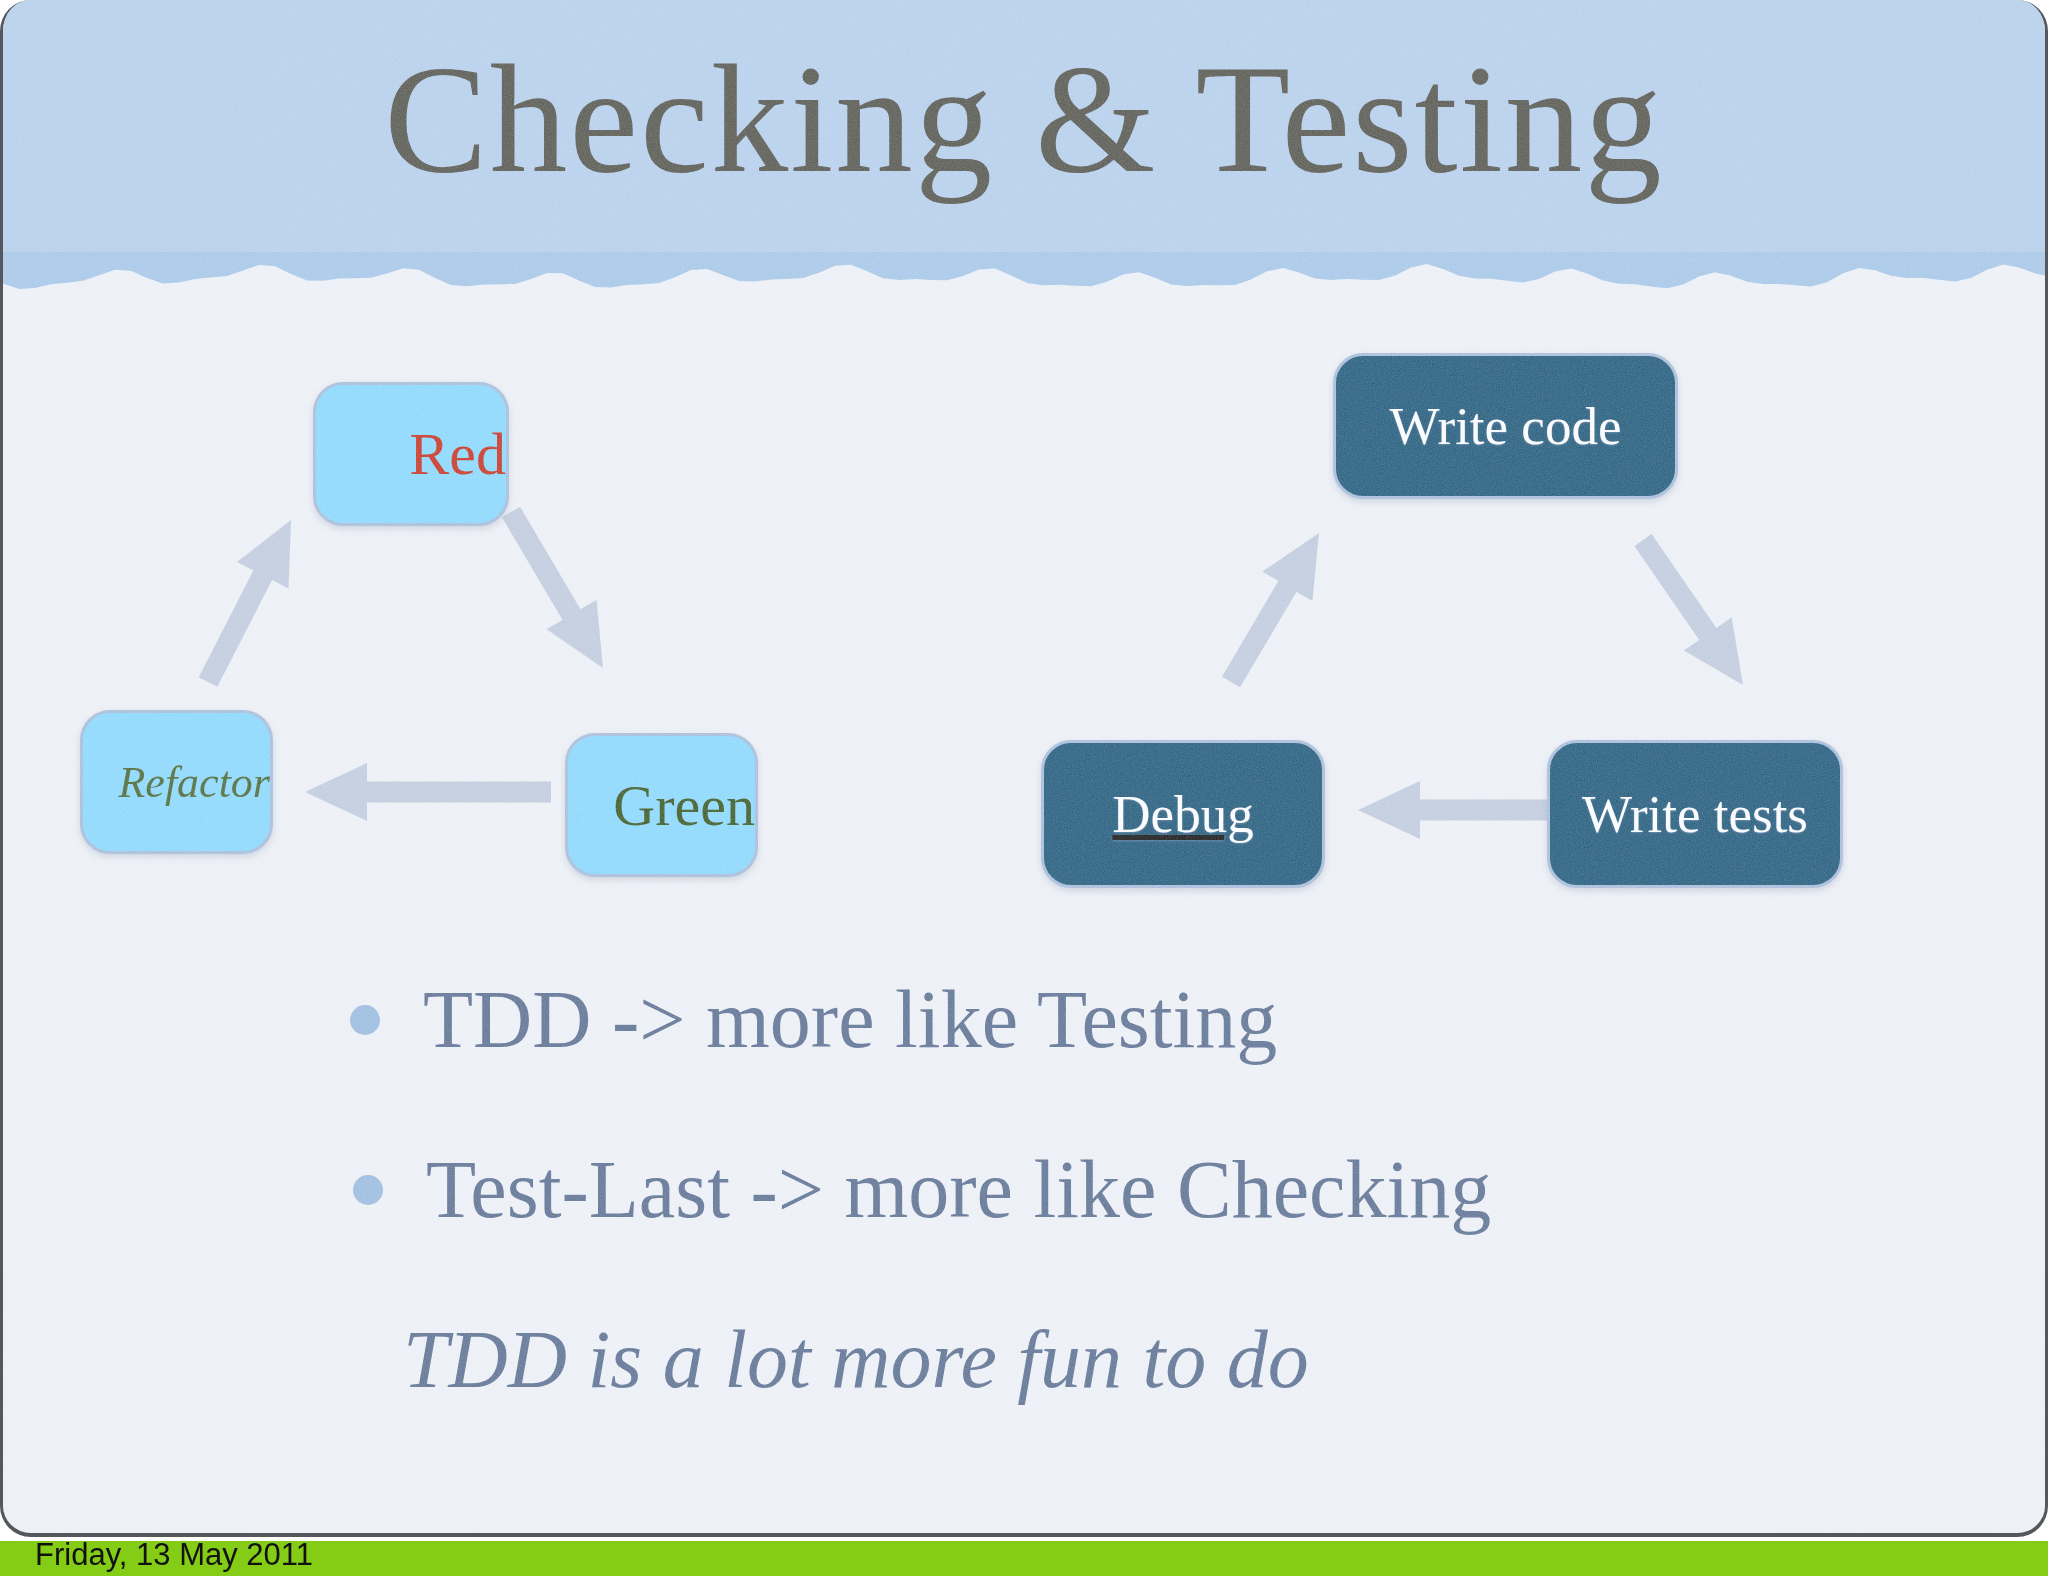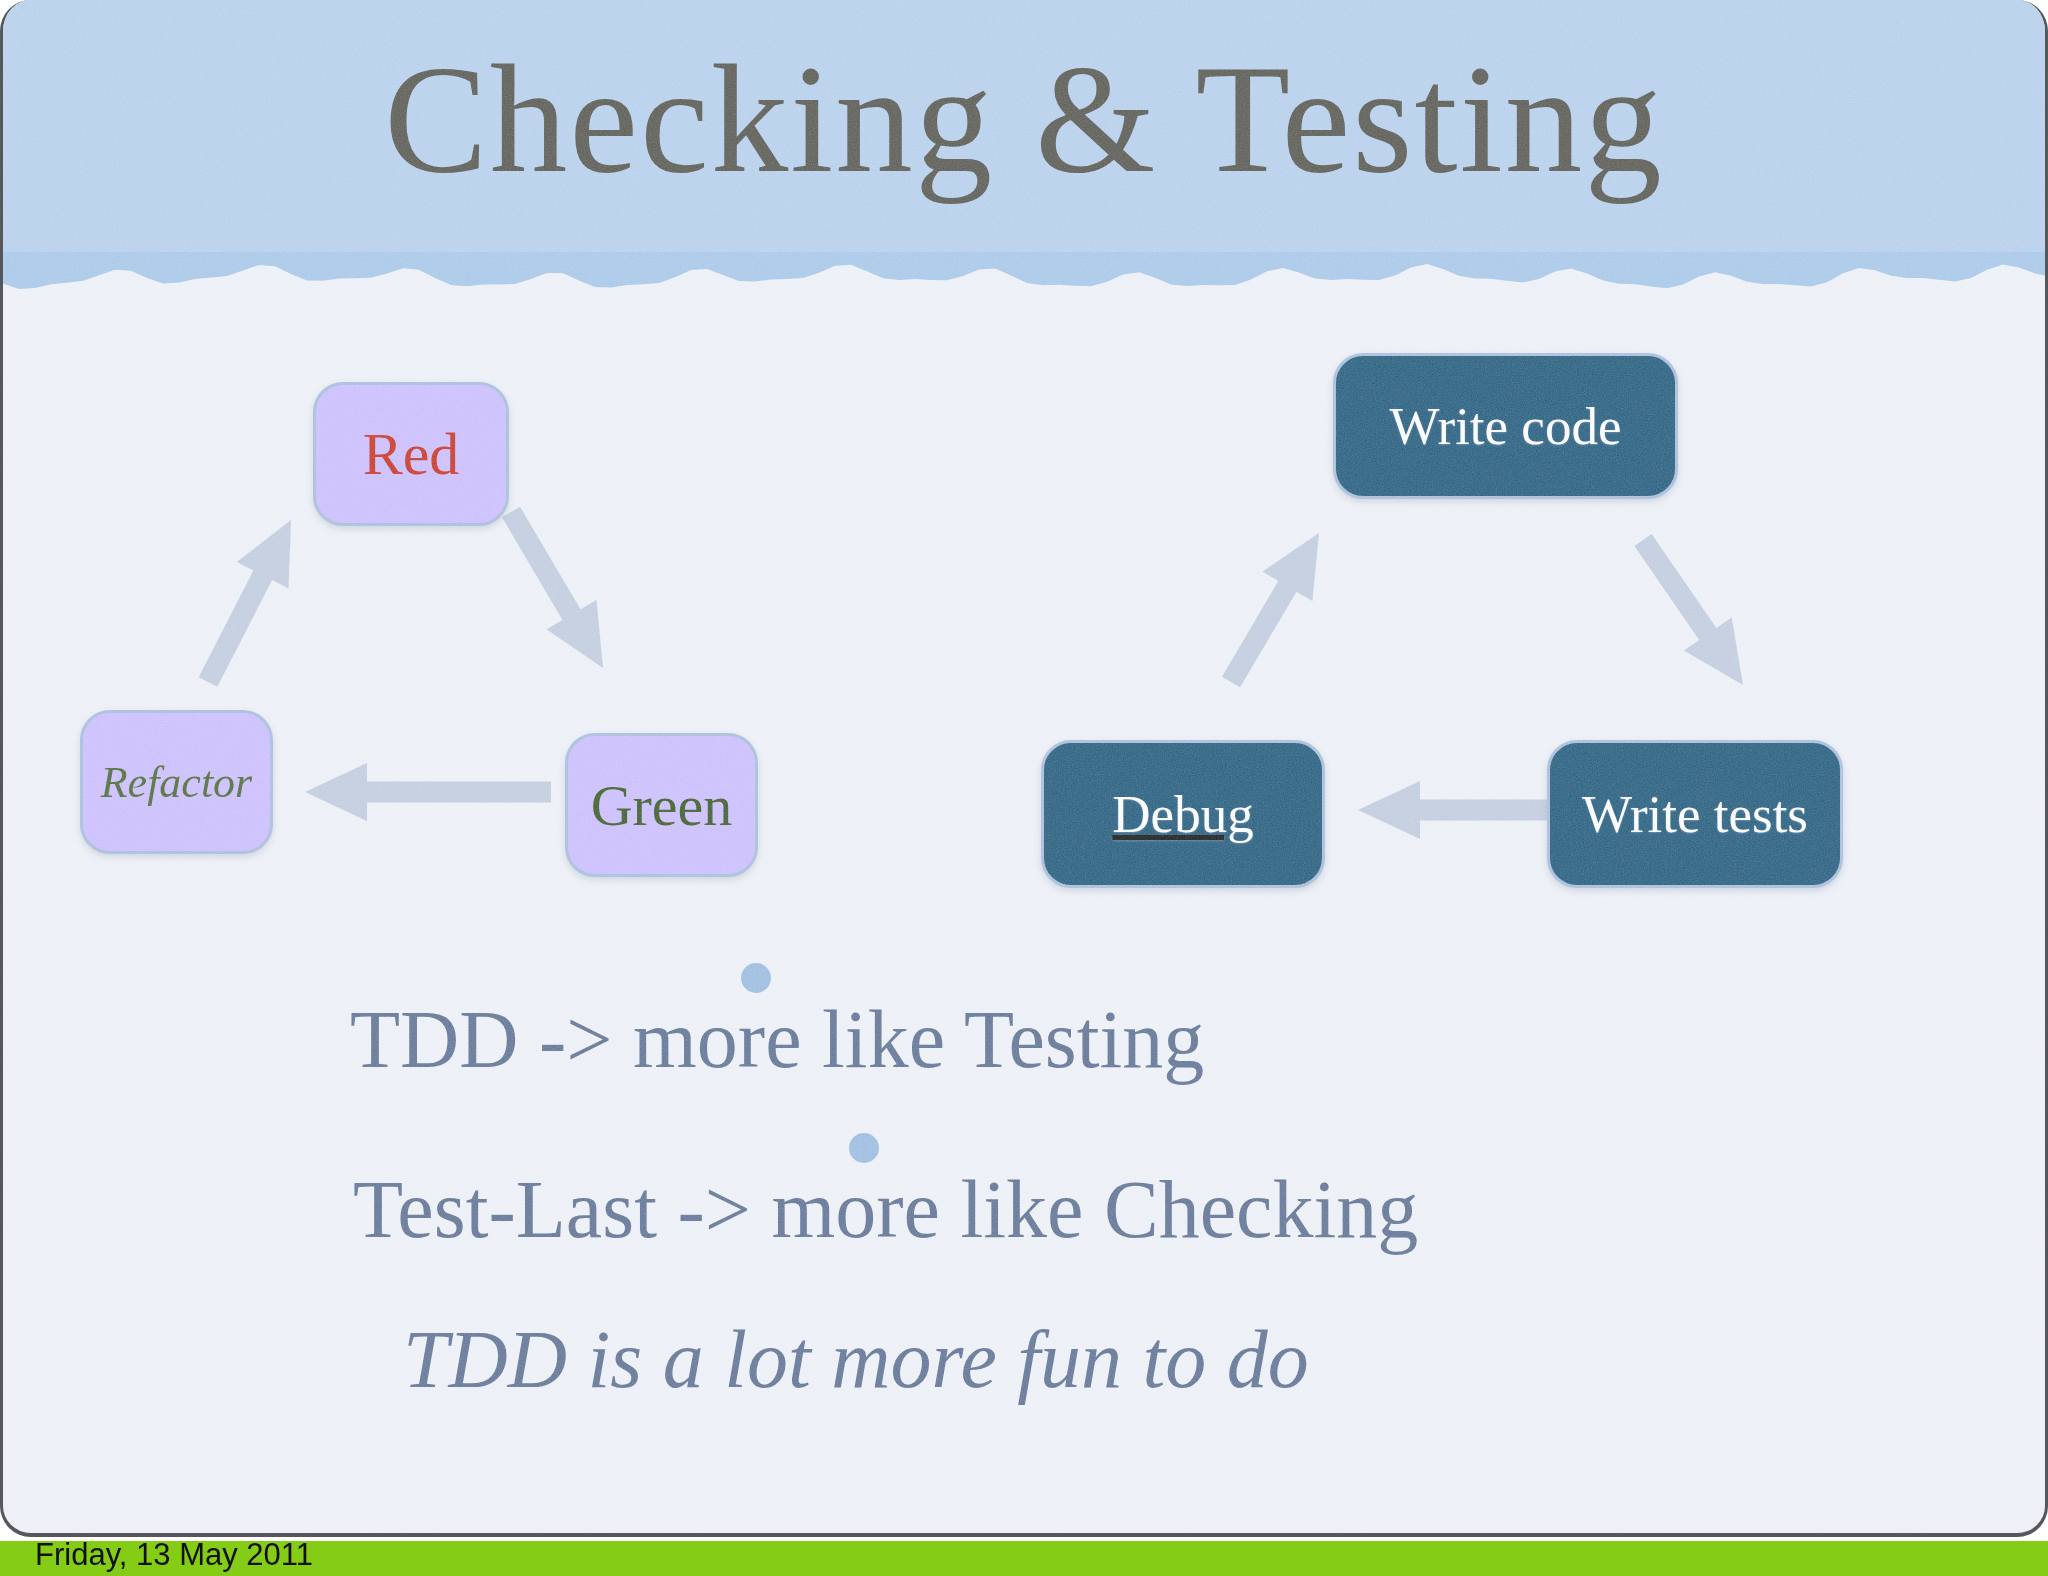--- a/index.html
+++ b/index.html
@@ -53,21 +53,21 @@
   .node {
     position: absolute;
     display: flex;
     align-items: center;
     justify-content: center;
     box-sizing: border-box;
     border: 3px solid #9db5d6;
     border-radius: 30px;
     box-shadow: 0 3px 6px rgba(100,120,150,0.28);
   }
-  .node-l { background: #c4b5fd; }
+  .node-l { background: #7dd3fc; justify-content: flex-end; }
   .node-r { background: #0c4a6e; }
   .node-red      { left: 310px;  top: 382px; width: 196px; height: 144px; }
   .node-refactor { left: 77px;   top: 710px; width: 193px; height: 144px; }
   .node-green    { left: 562px;  top: 710px; width: 193px; height: 144px; margin-top: 23px; }
   .node-write-code  { left: 1330px; top: 353px; width: 345px; height: 146px; }
   .node-debug       { left: 1038px; top: 740px; width: 284px; height: 148px; text-decoration: underline; }
   .node-write-tests { left: 1544px; top: 740px; width: 296px; height: 148px; }
   .label-red      { color: #c0200f; font-size: 60px; }
   .label-refactor { color: #3a5a24; font-size: 44px; font-style: italic; }
   .label-green    { color: #27490f; font-size: 58px; }
@@ -81,21 +81,20 @@
   }
   
   .bullet-row {
     position: absolute;
     display: flex;
     align-items: center;
     height: 114px;
     color: #4d6388;
     font-size: 82px;
     white-space: nowrap;
-    flex-direction: column;
   }
   .bullet-row-1 { left: 347px; top: 963px; }
   .bullet-row-2 { left: 350px; top: 1133px; }
   .bullet-dot {
     width: 30px;
     height: 30px;
     border-radius: 50%;
     background: #8fb3dc;
     margin-right: 43px;
     flex: 0 0 auto;

